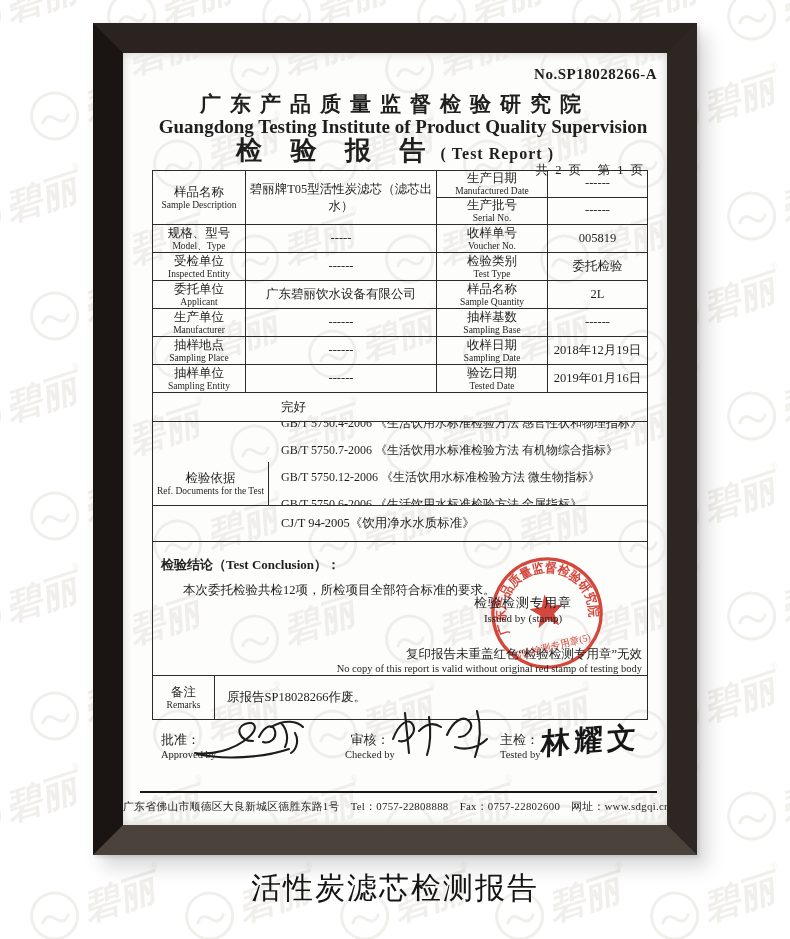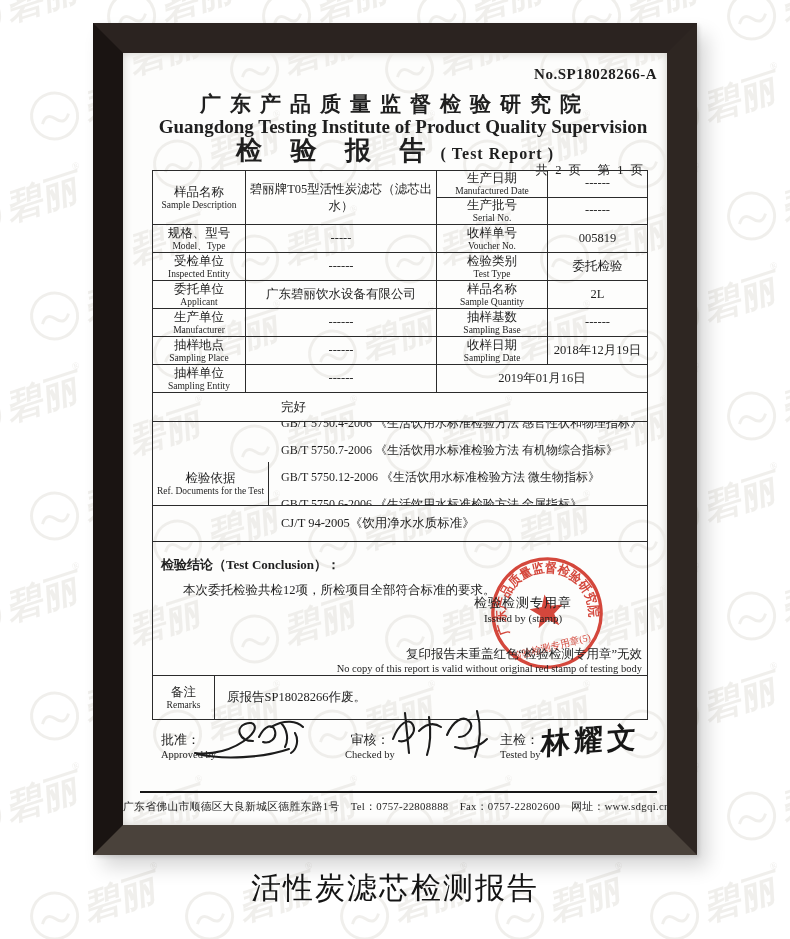--- a/index.html
+++ b/index.html
@@ -729,20 +729,24 @@
             </div>
           <div class="cell w4 end val">2018年12月19日</div>
         </div>
 
         <div class="trow h28">
           <div class="cell w1">
               <div class="cn">抽样单位</div>
               <div class="en">Sampling Entity</div>
             </div>
           <div class="cell w2 val">------</div>
+          <div class="cell w3">
+              <div class="cn">验讫日期</div>
+              <div class="en">Tested Date</div>
+            </div>
           <div class="cell w4 end val">2019年01月16日</div>
         </div>
 
         <div class="trow h29">
           <div class="cell wL">
               <div class="cn">样品特征和状态</div>
               <div class="en">Sample Character and State</div>
             </div>
           <div class="cell wV end val left-val">完好</div>
         </div>

